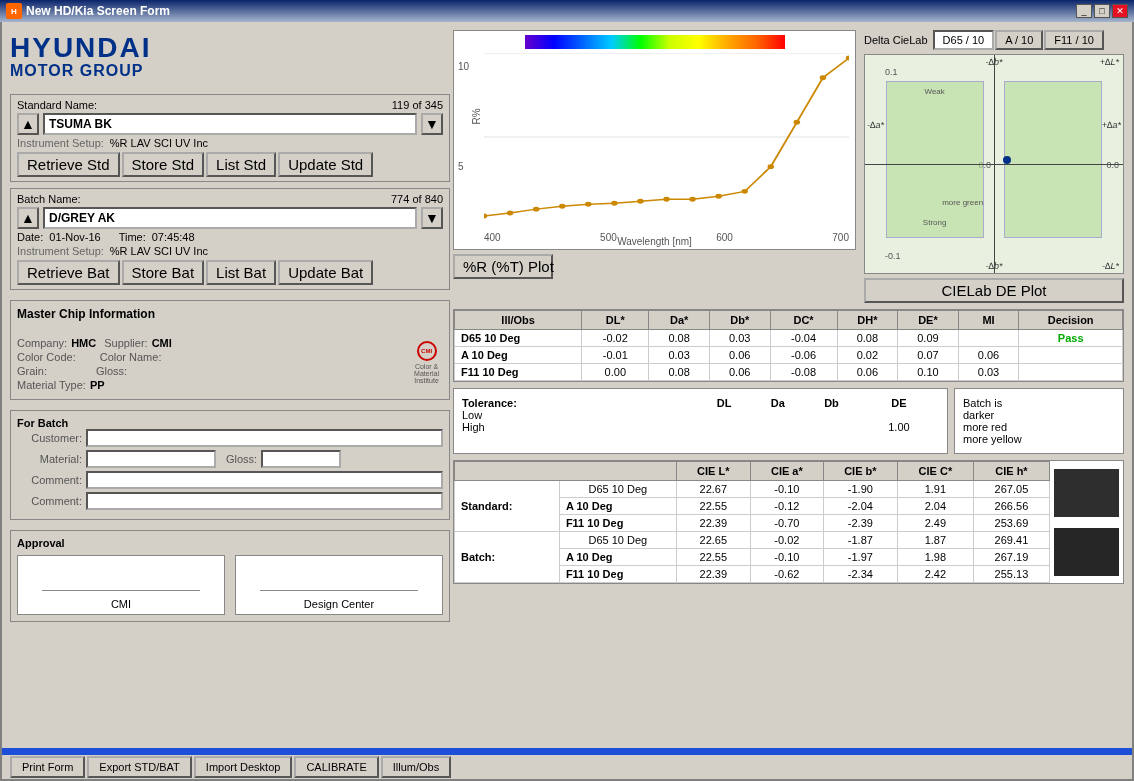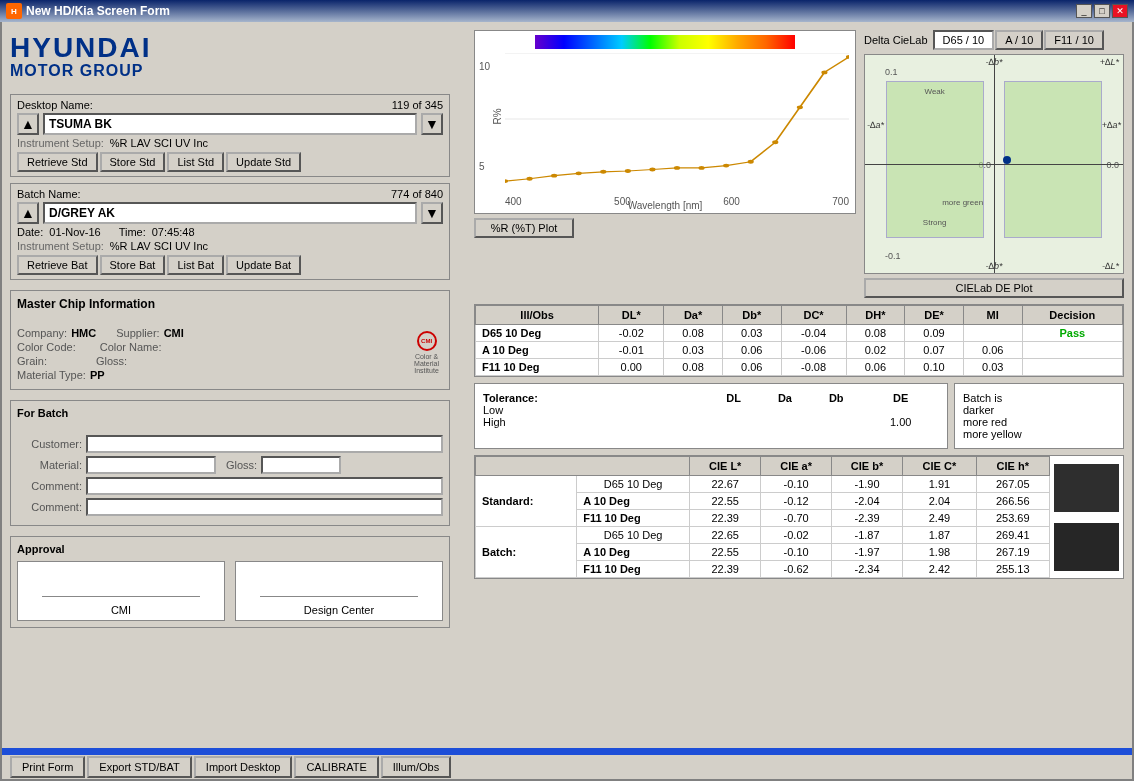--- a/index.html
+++ b/index.html
@@ -27,21 +27,21 @@
       border: 2px solid #808080;
       border-top: none;
       display: flex;
       flex-direction: column;
     }
 
     .content-area {
       display: flex;
       flex: 1;
       padding: 8px;
-      gap: 24px;
+      gap: 3px;
     }
 
     
     .left-panel {
       width: 440px;
       flex-shrink: 0;
       display: flex;
       flex-direction: column;
       gap: 6px;
     }
@@ -102,41 +102,41 @@
 
     .setup-row { display: flex; align-items: center; gap: 6px; font-size: 11px; margin-top: 2px; }
     .setup-label { color: #666; }
 
     .btn-row { display: flex; gap: 2px; margin-top: 3px; }
     .action-btn {
       padding: 2px 8px;
       background: #d4d0c8;
       border: 2px outset #aaa;
       cursor: pointer;
-      font-size: 11px;
+      font-size: 15px;
       white-space: nowrap;
     }
 
     .info-section {
       border: 1px solid #888;
       padding: 6px;
       background: #d4d0c8;
       margin-top: 4px;
     }
     .info-title { font-weight: bold; font-size: 12px; margin-bottom: 16px; }
     .info-key { color: #555; }
     .info-val { font-weight: bold; }
 
     .for-batch-section {
       border: 1px solid #888;
       padding: 6px;
       background: #d4d0c8;
       margin-top: 4px;
     }
-    .for-batch-title { font-weight: bold; margin-bottom: 16px; }
+    .for-batch-title { font-weight: bold; margin-bottom: 0; }
     .fb-row { display: flex; align-items: center; gap: 4px; margin-bottom: 3px; }
     .fb-label { width: 65px; text-align: right; color: #555; }
     .fb-input { flex: 1; height: 18px; border: 2px inset #aaa; background: white; padding: 1px 3px; }
     .fb-label2 { color: #555; }
     .fb-input2 { width: 80px; height: 18px; border: 2px inset #aaa; background: white; padding: 1px 3px; }
 
     .approval-section {
       border: 1px solid #888;
       padding: 6px;
       background: #d4d0c8;
@@ -266,21 +266,21 @@
 
       <div class="logo-area">
         <div class="hyundai-logo">
           <div class="hyundai-text">HYUNDAI</div>
           <div class="motor-group">MOTOR GROUP</div>
         </div>
       </div>
 
       <div class="section-box std-section">
         <div class="row">
-          <span class="label">Desktop Name:</span>
+          <span class="label">Standard Name:</span>
           <span class="count-info">
             <span>119</span>
             <span>of</span>
             <span>345</span>
           </span>
         </div>
         <div class="name-row">
           <button class="arrow-btn">▲</button>
           <input class="name-input" type="text" value="TSUMA BK" style="">
           <button class="arrow-btn">▼</button>
@@ -329,21 +329,21 @@
         </div>
       </div>
 
       <div class="info-section">
         <div class="info-title">Master Chip Information</div>
         <div style="display:flex; gap:8px; align-items:flex-start;">
           <div style="flex:1;">
             <div class="row">
               <span class="info-key">Company:</span>
               <span class="info-val">HMC</span>
-              <span style="margin-left:16px;" class="info-key">Supplier:</span>
+              <span style="margin-left:4px;" class="info-key">Supplier:</span>
               <span class="info-val">CMI</span>
             </div>
             <div class="row">
               <span class="info-key">Color Code:</span>
               <span style="margin-left:20px;" class="info-key">Color Name:</span>
             </div>
             <div class="row">
               <span class="info-key">Grain:</span>
               <span style="margin-left:45px;" class="info-key">Gloss:</span>
             </div>
@@ -396,21 +396,21 @@
         </div>
       </div>
 
     </div>
 
     <div class="right-panel">
 
       <div class="top-right">
 
         <div style="flex:1; display:flex; flex-direction:column;">
-          <div style="position:relative; height:184px; background:white; border:1px solid #888;">
+          <div style="position:relative; height:220px; background:white; border:1px solid #888;">
 
             <div style="position:absolute; top:4px; left:50%; transform:translateX(-50%); width:260px; height:14px;
               background:linear-gradient(to right,#6600cc,#0000ff,#0066ff,#00ccff,#00ff00,#ccff00,#ffff00,#ffaa00,#ff6600,#ff0000);"></div>
 
             <div style="position:absolute; left:4px; top:30px; font-size:10px; color:#555;">10</div>
             <div style="position:absolute; left:4px; top:130px; font-size:10px; color:#555;">5</div>
             <div style="position:absolute; left:14px; top:80px; font-size:10px; color:#555; transform:rotate(-90deg);">R%</div>
 
             <svg style="position:absolute; left:30px; top:22px; right:6px; bottom:28px; width:calc(100% - 36px); height:calc(100% - 50px);" viewBox="0 0 280 170" preserveAspectRatio="none">
 

